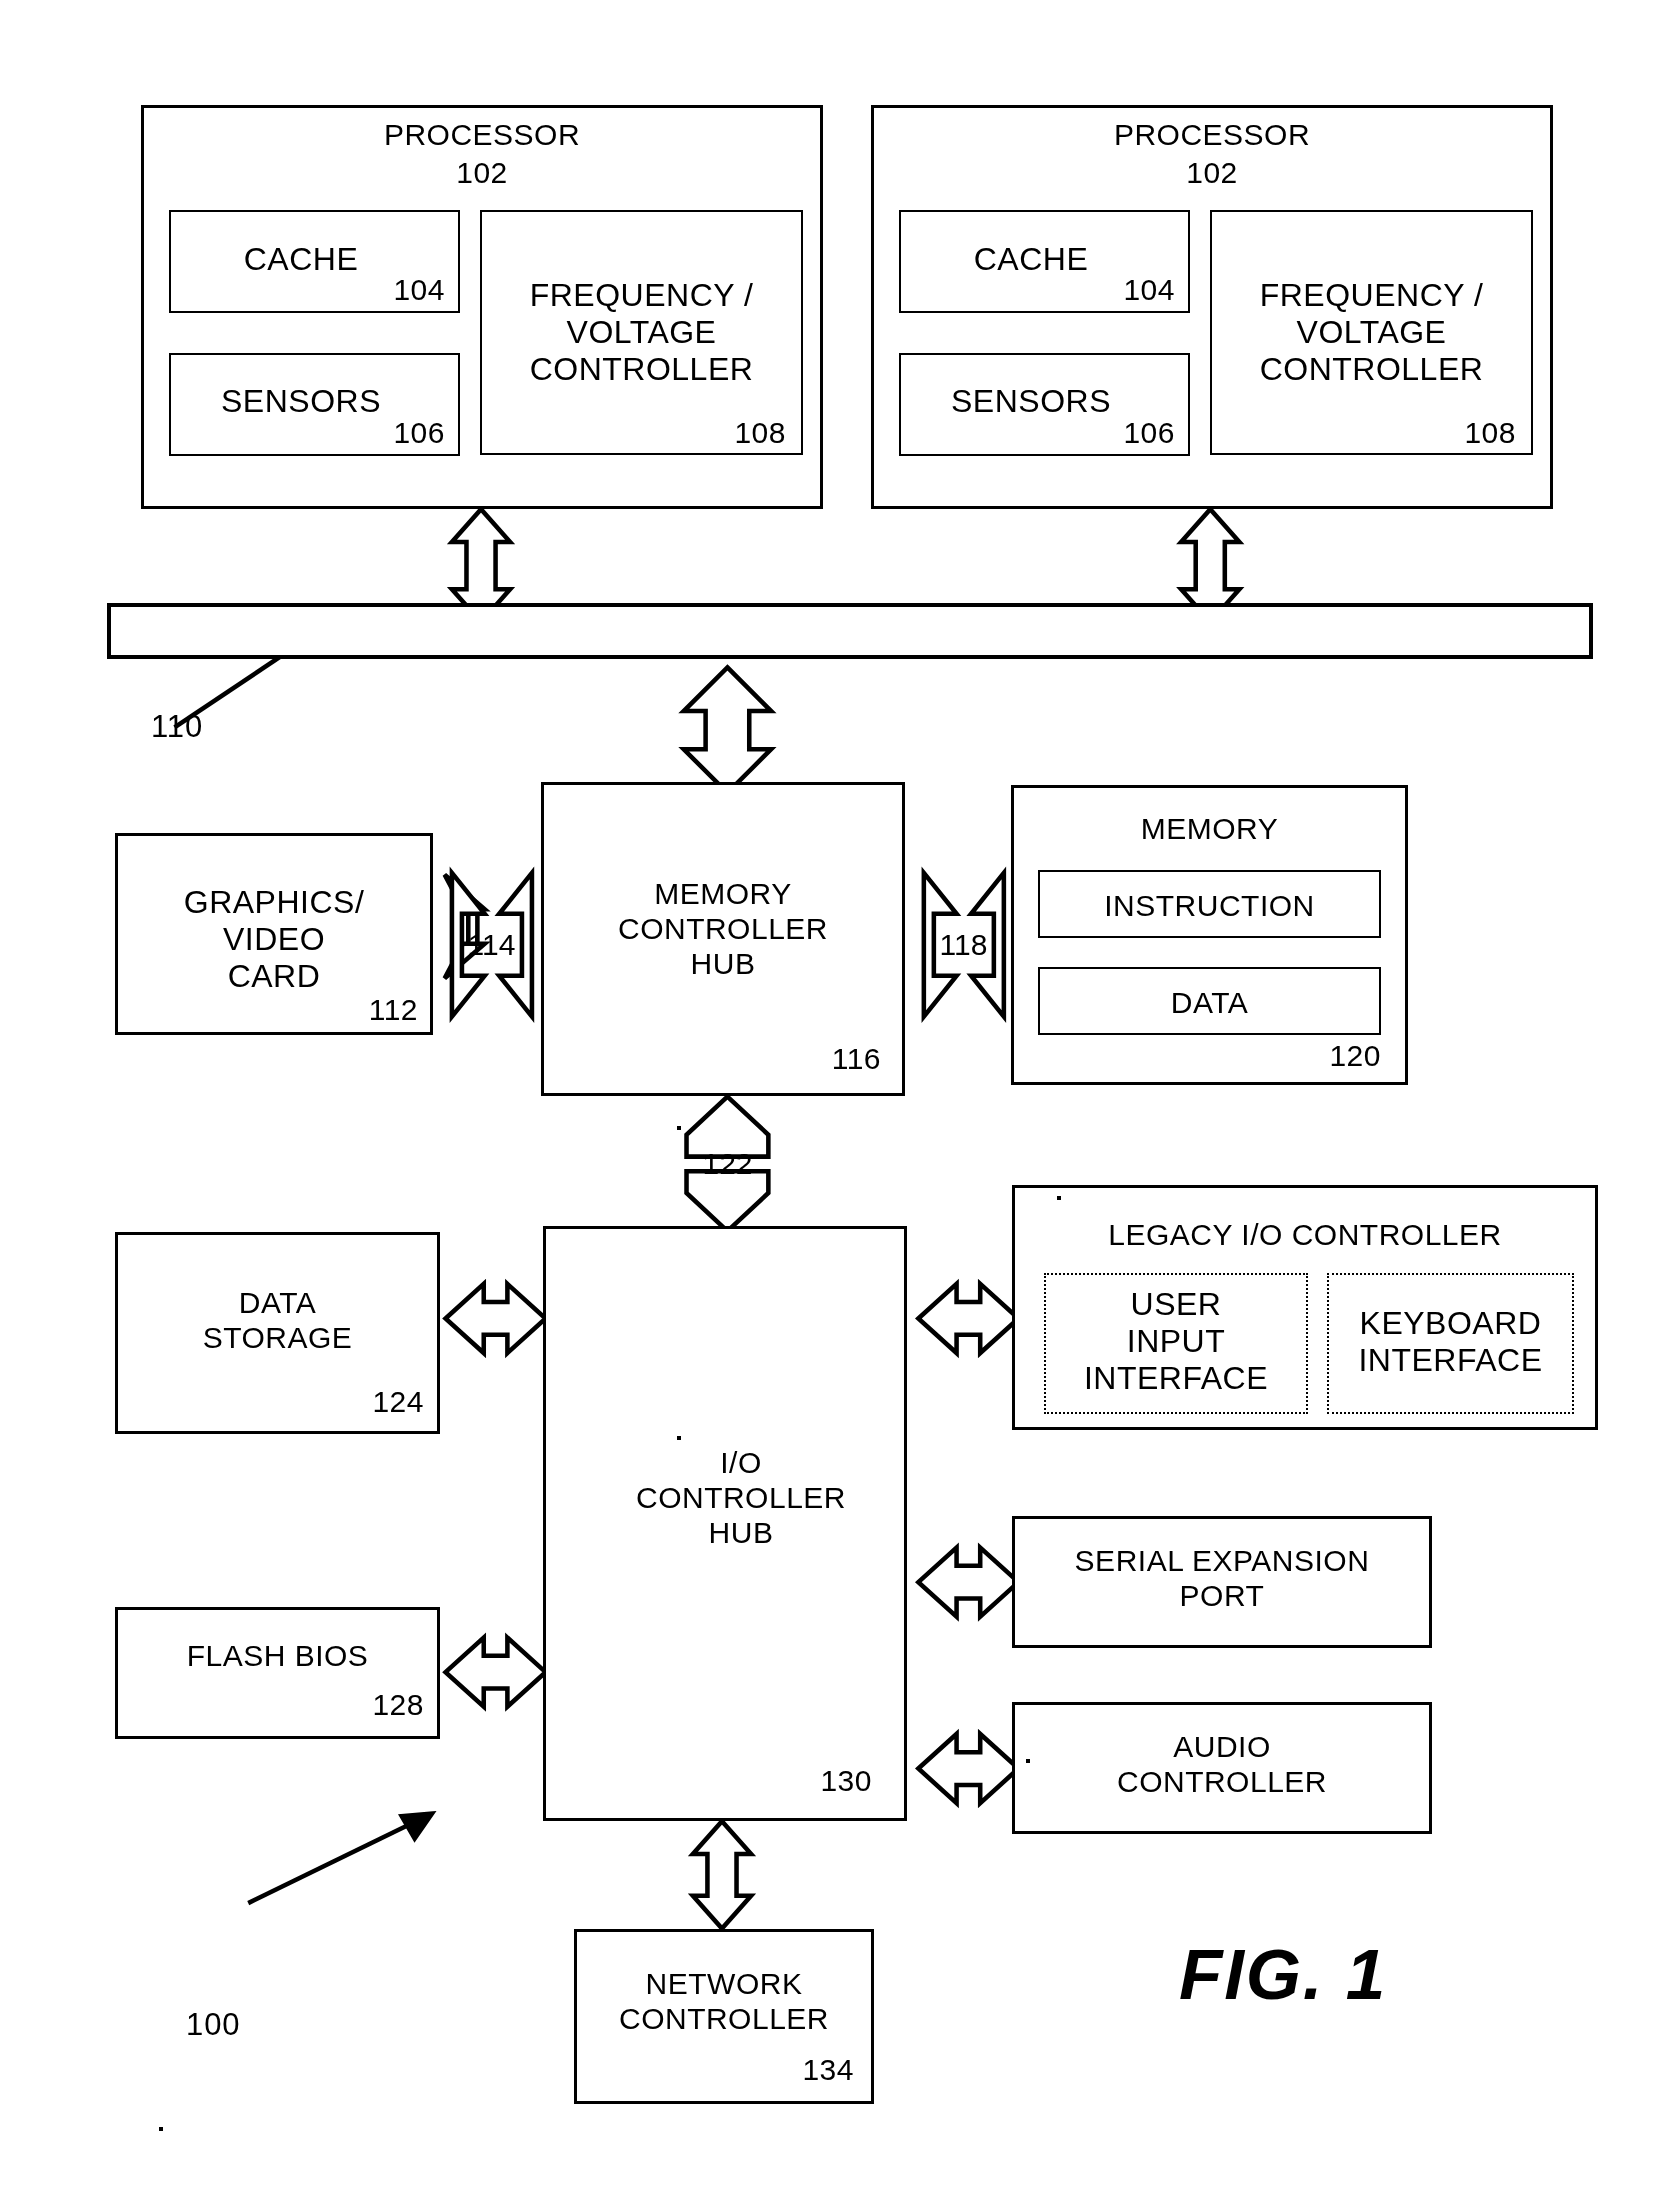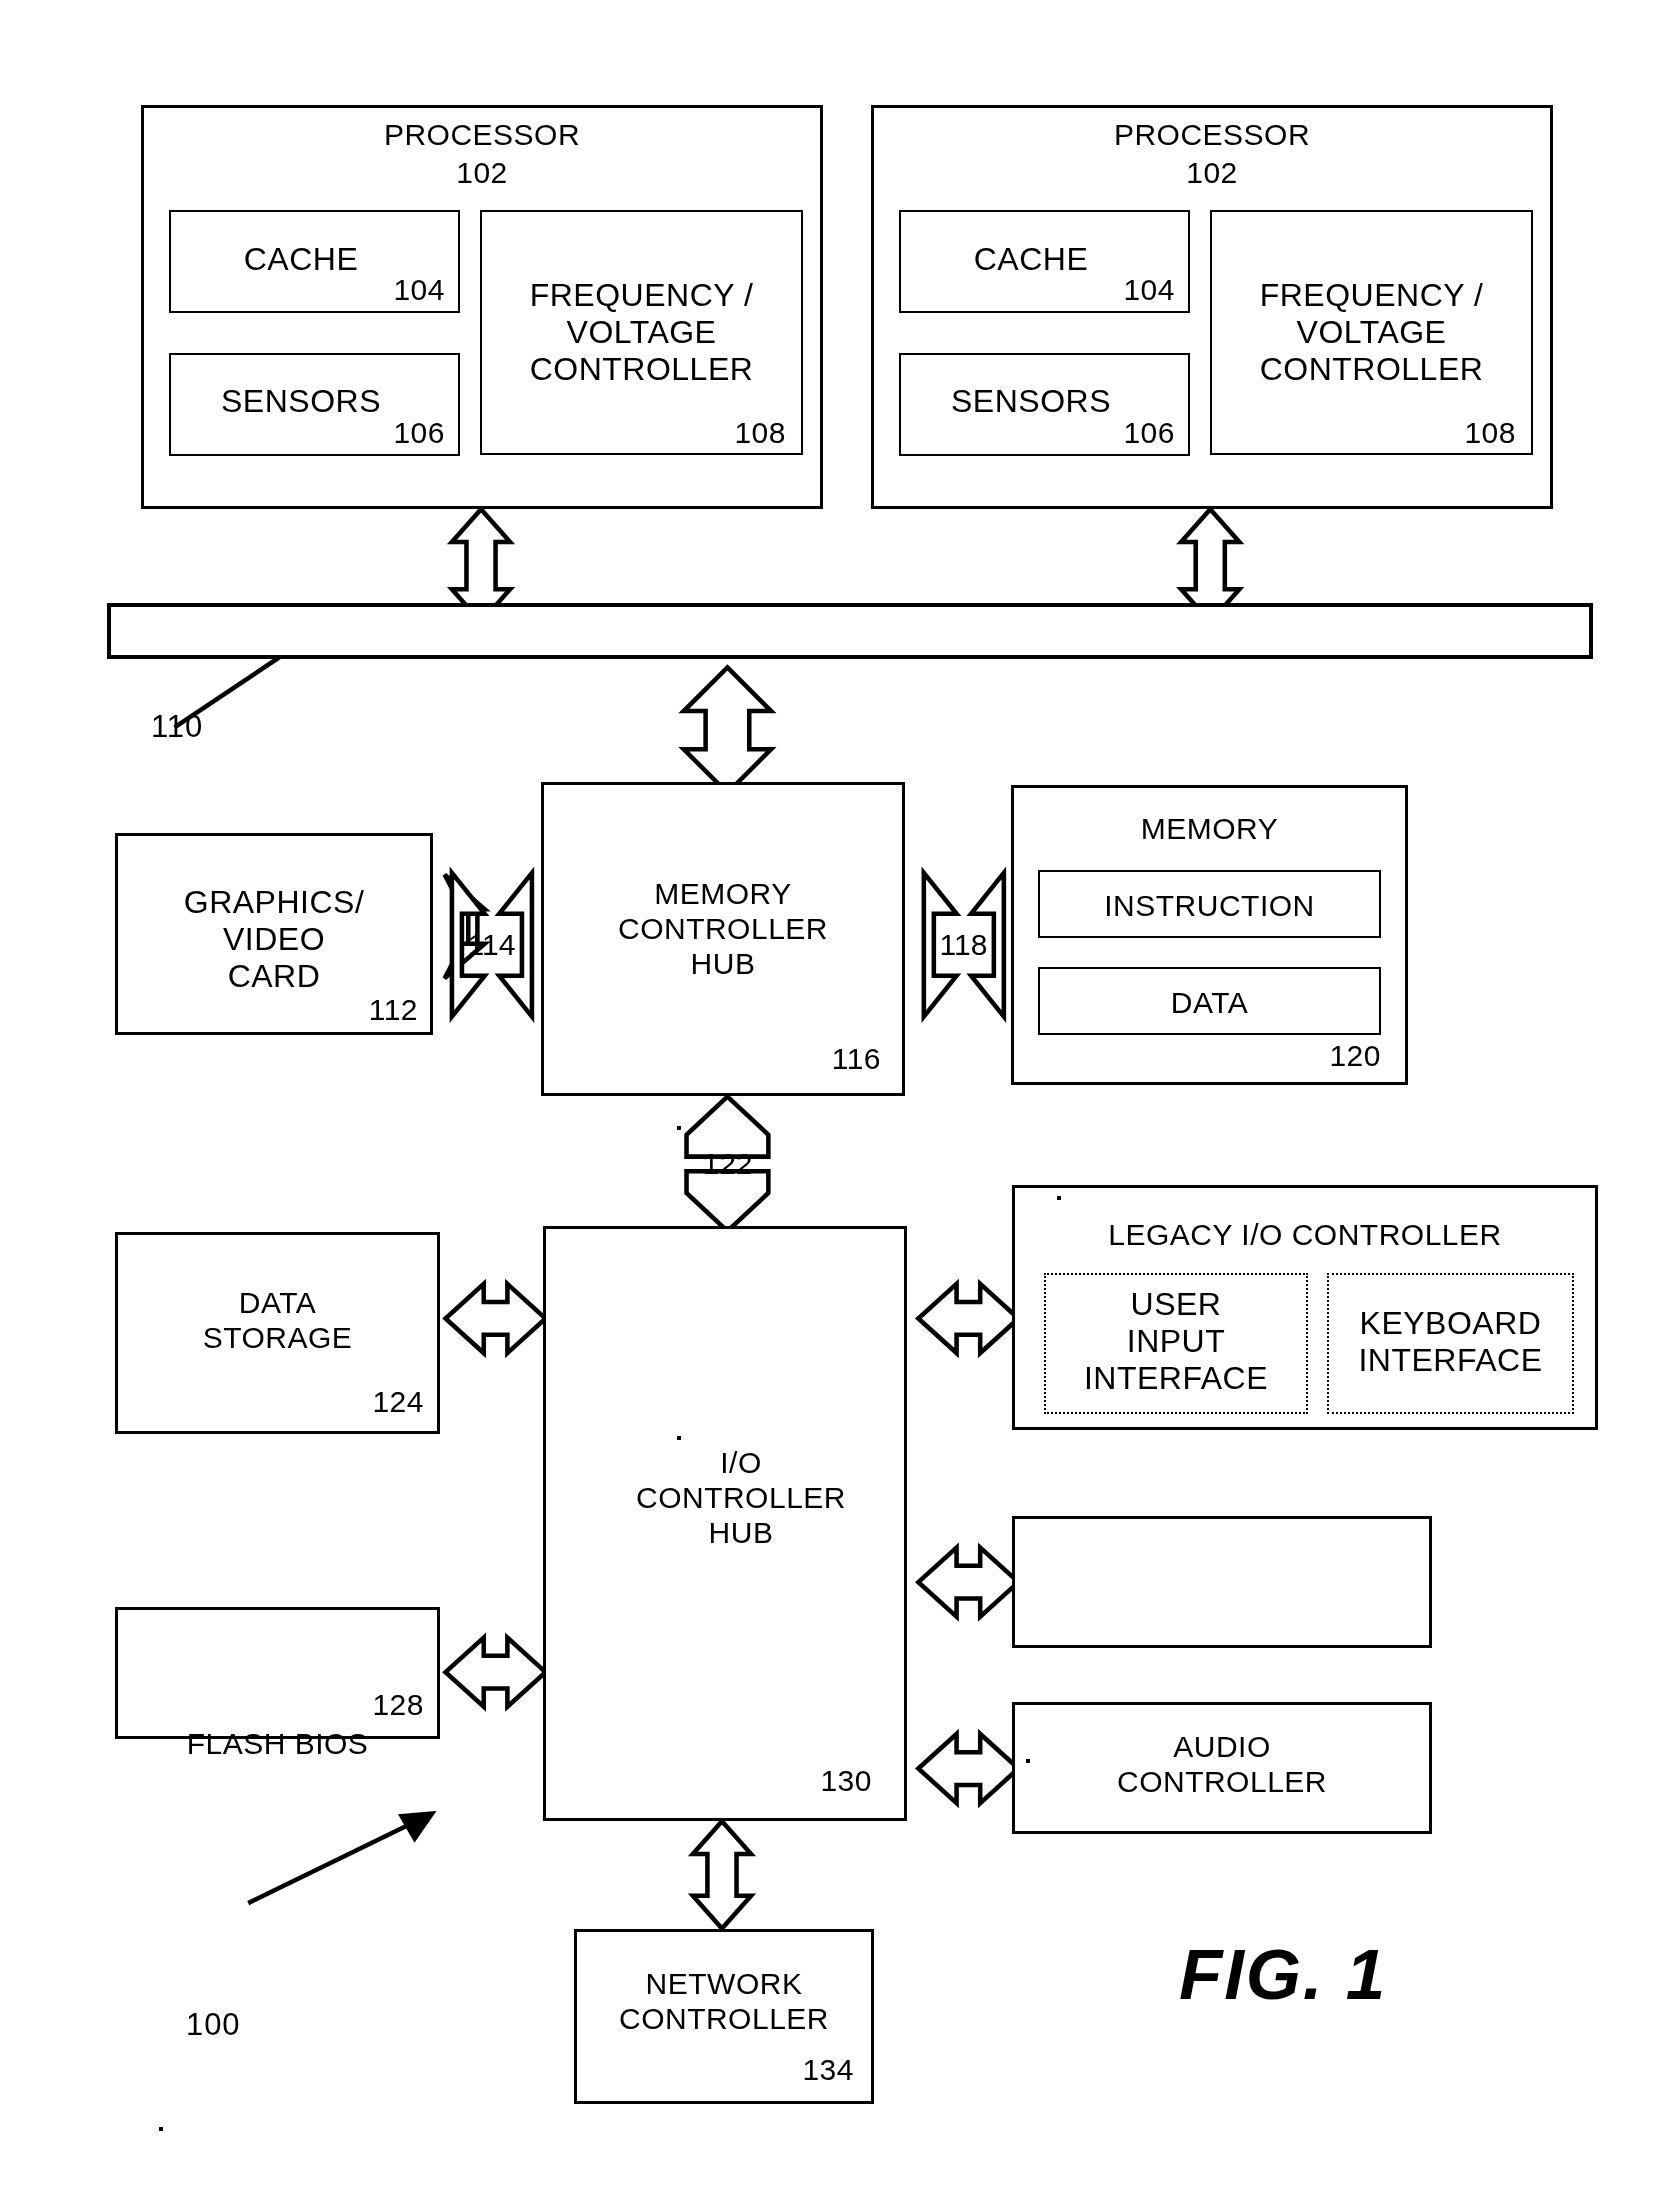--- a/index.html
+++ b/index.html
@@ -200,34 +200,36 @@
 STORAGE</div>
   <div class="num" style="left:279px; top:1385px; width:145px;">124</div>
 
   <div class="box" style="left:543px; top:1226px; width:364px; height:595px;"></div>
   <div class="lbl big" style="left:543px; top:1446px; width:396px;">I/O
 CONTROLLER
 HUB</div>
   <div class="num" style="left:727px; top:1764px; width:145px;">130</div>
 
   <div class="box" style="left:115px; top:1607px; width:325px; height:132px;"></div>
-  <div class="lbl big" style="left:115px; top:1727px; width:325px;">FLASH BIOS</div>
+  <div class="lbl big" style="left:115px; top:1639px; width:325px;">FLASH BIOS</div>
   <div class="num" style="left:279px; top:1688px; width:145px;">128</div>
 
   <div class="box" style="left:1012px; top:1185px; width:586px; height:245px;"></div>
   <div class="lbl big" style="left:1012px; top:1218px; width:586px;">LEGACY I/O CONTROLLER</div>
   <div class="box dotted" style="left:1044px; top:1273px; width:264px; height:141px;"></div>
   <div class="lbl" style="left:1044px; top:1286px; width:264px;">USER
 INPUT
 INTERFACE</div>
   <div class="box dotted" style="left:1327px; top:1273px; width:247px; height:141px;"></div>
   <div class="lbl" style="left:1327px; top:1305px; width:247px;">KEYBOARD
 INTERFACE</div>
 
   <div class="box" style="left:1012px; top:1516px; width:420px; height:132px;"></div>
+  <div class="lbl big" style="left:1012px; top:1544px; width:420px;">SERIAL EXPANSION
+PORT</div>
 
   <div class="box" style="left:1012px; top:1702px; width:420px; height:132px;"></div>
   <div class="lbl big" style="left:1012px; top:1730px; width:420px;">AUDIO
 CONTROLLER</div>
 
   <div class="box" style="left:574px; top:1929px; width:300px; height:175px;"></div>
   <div class="lbl big" style="left:574px; top:1967px; width:300px;">NETWORK
 CONTROLLER</div>
   <div class="num" style="left:709px; top:2053px; width:145px;">134</div>
 

